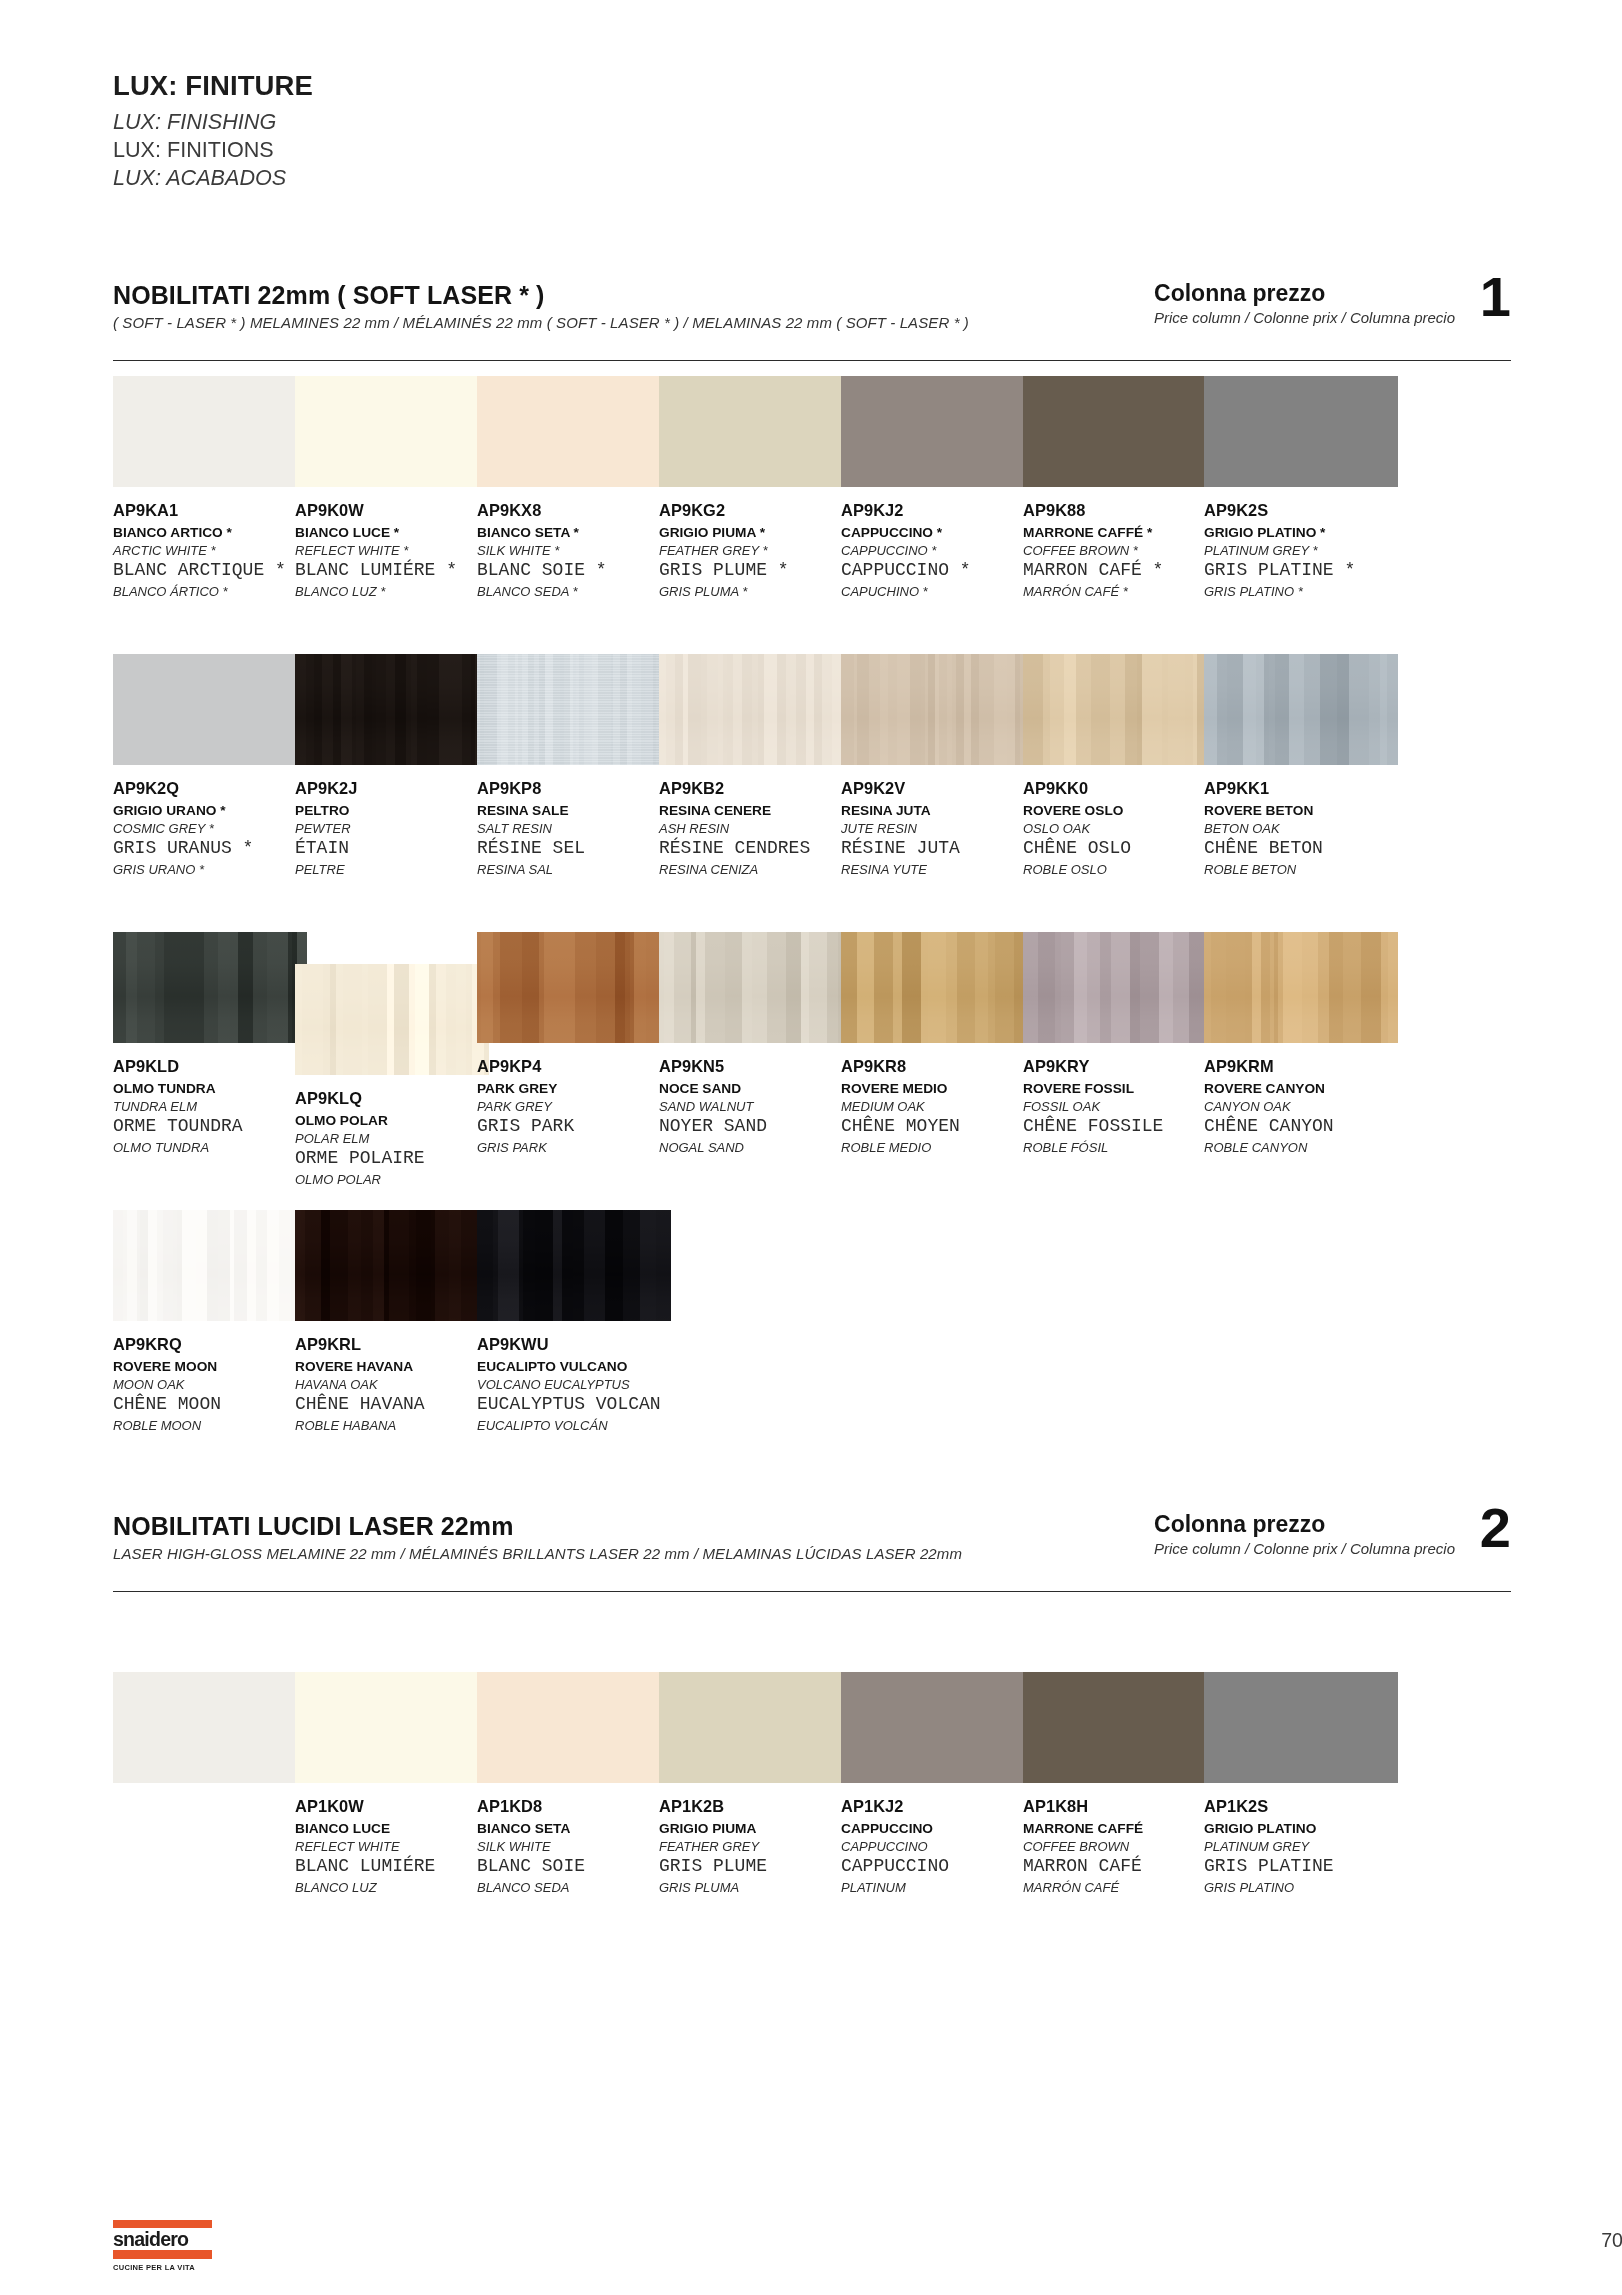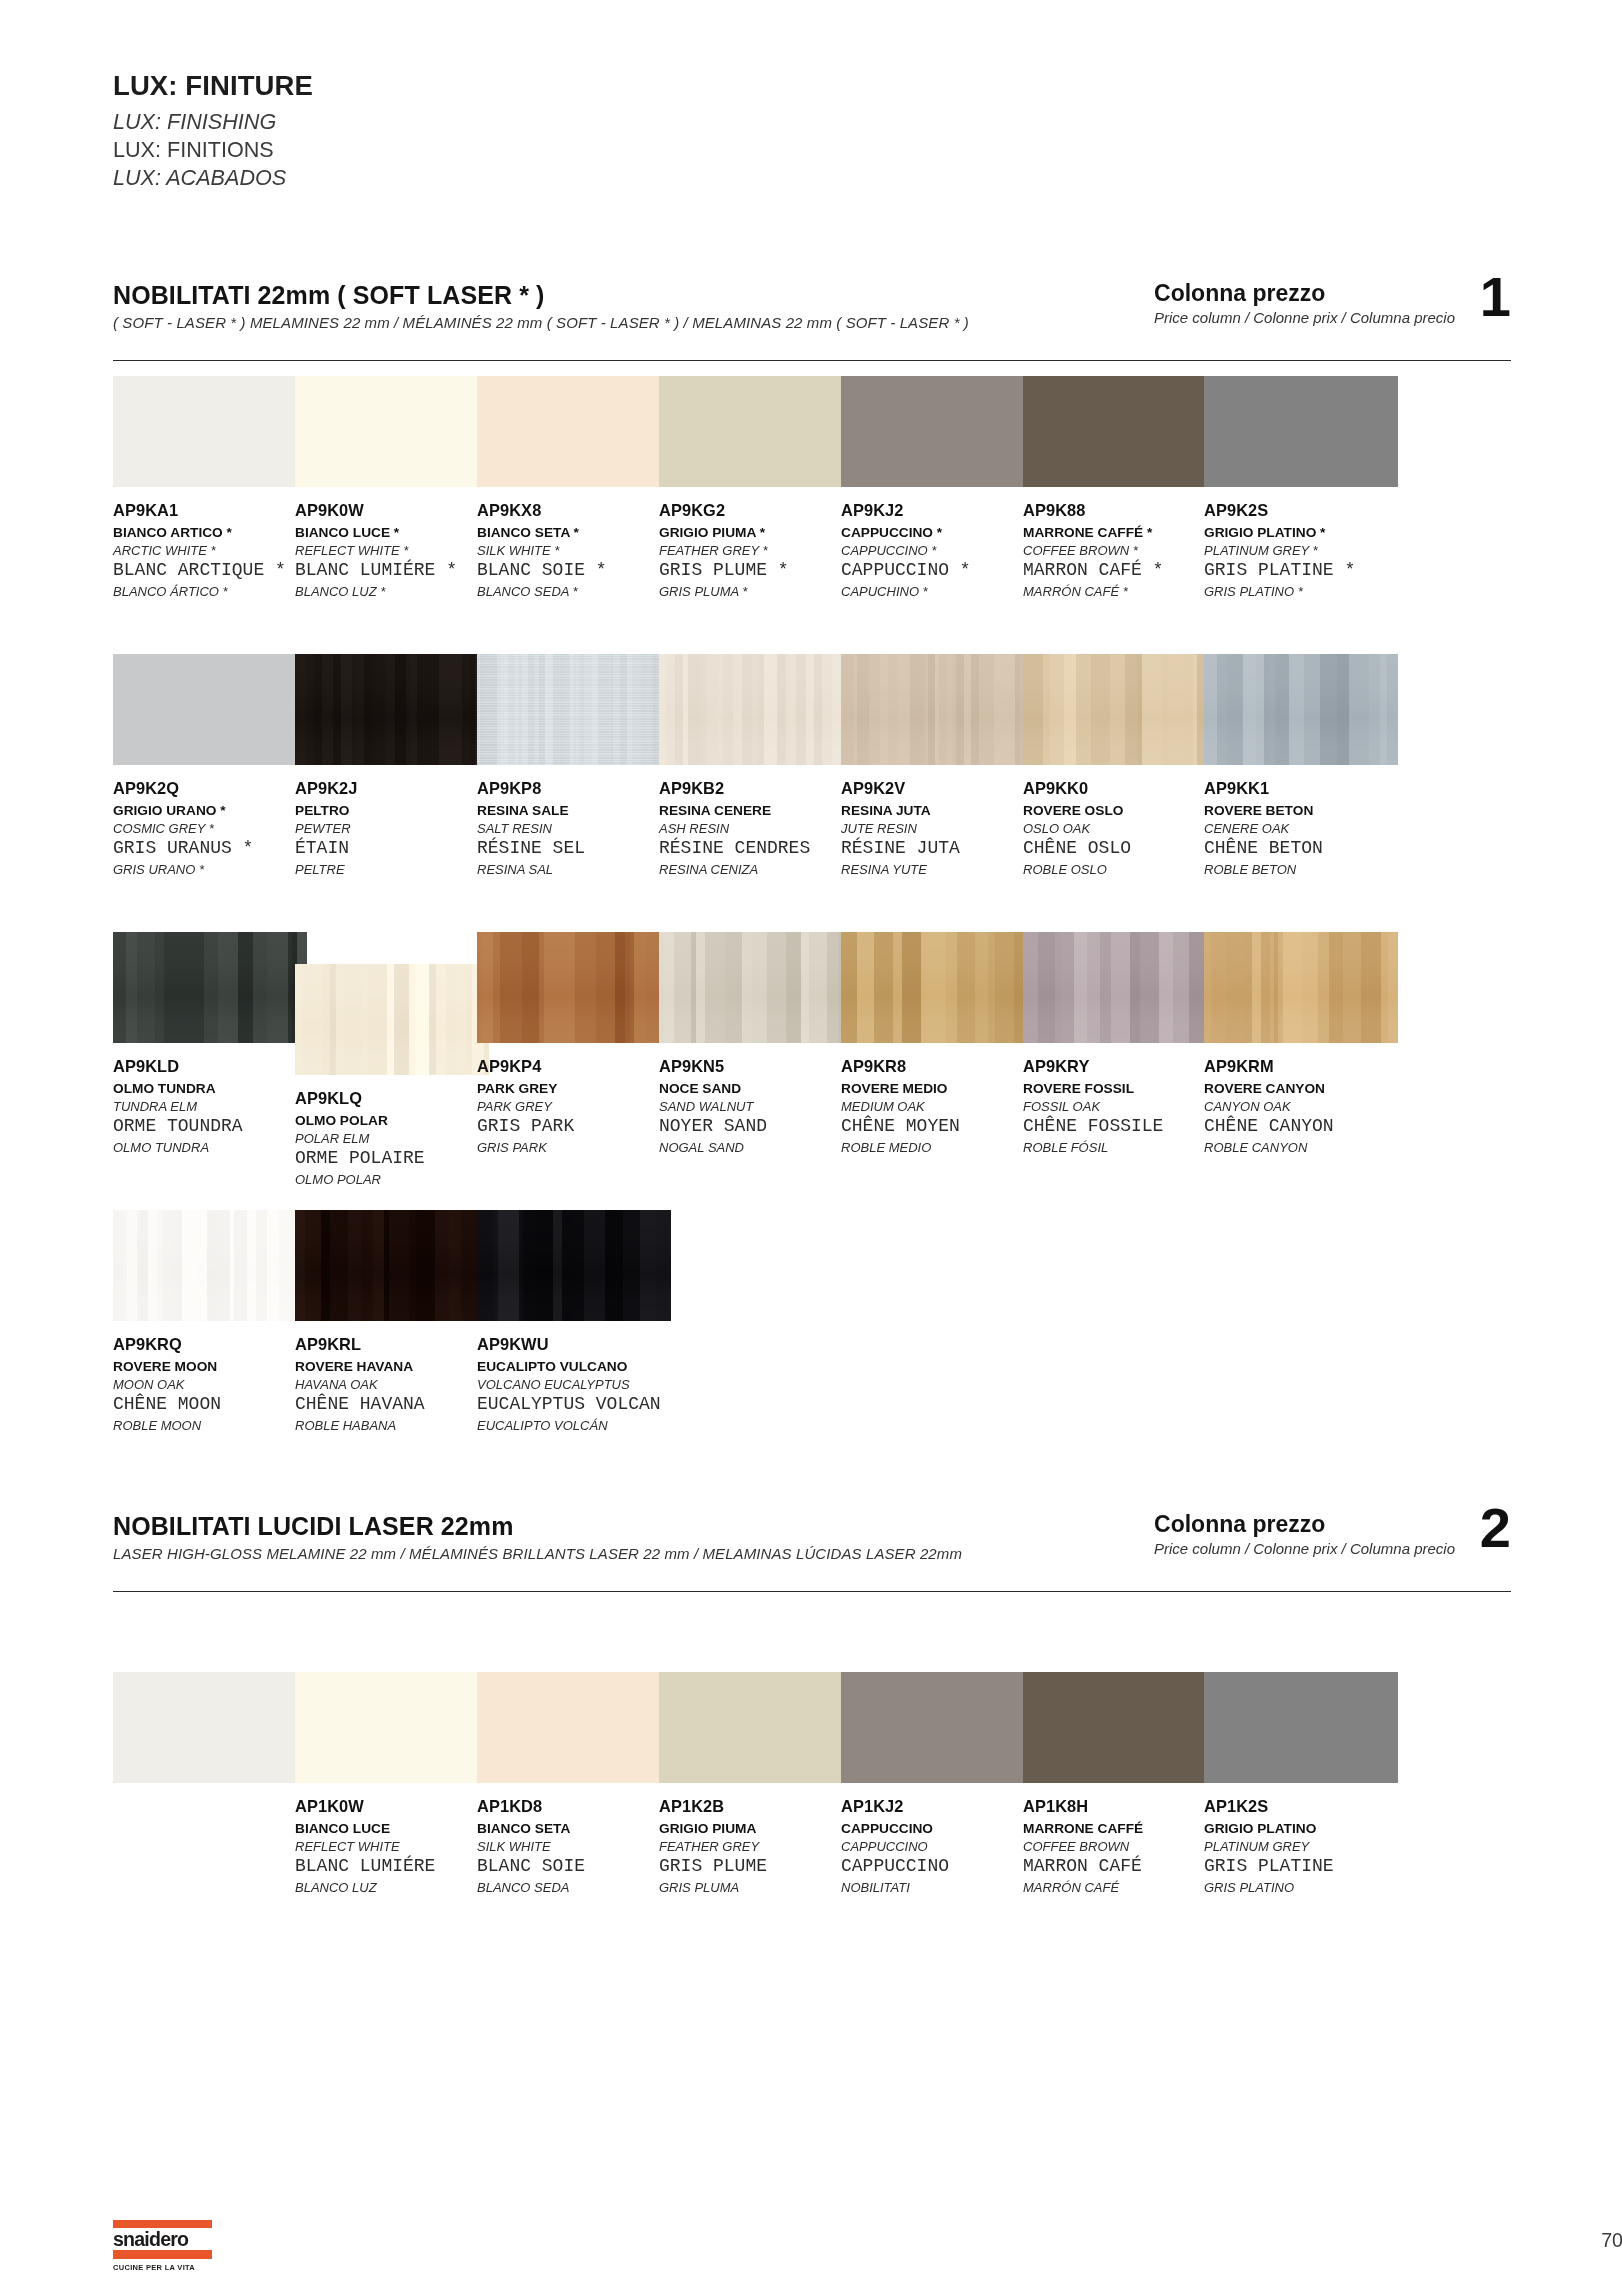--- a/index.html
+++ b/index.html
@@ -275,21 +275,21 @@
             <div class="n-es">ROBLE OSLO</div>
           </div>
         </div>
         <div class="cell" style="left: 1091px; top: 278px;">
           <div class="sw" style="background: rgb(154, 162, 168);">
             <div class="grain" style="background: linear-gradient(rgb(164, 172, 178) 0%, rgb(159, 167, 173) 28%, rgb(142, 150, 156) 58%, rgb(159, 167, 173) 80%, rgb(164, 172, 178) 100%), linear-gradient(90deg, rgb(171, 179, 185) 0%, rgb(171, 179, 185) 6.78%, rgb(156, 164, 170) 6.78%, rgb(156, 164, 170) 11.95%, rgb(153, 161, 167) 11.95%, rgb(153, 161, 167) 20.24%, rgb(176, 184, 190) 20.24%, rgb(176, 184, 190) 26.94%, rgb(172, 180, 186) 26.94%, rgb(172, 180, 186) 31.02%, rgb(150, 158, 164) 31.02%, rgb(150, 158, 164) 33.62%, rgb(152, 160, 166) 33.62%, rgb(152, 160, 166) 36.54%, rgb(147, 155, 161) 36.54%, rgb(147, 155, 161) 43.87%, rgb(170, 178, 184) 43.87%, rgb(170, 178, 184) 51.32%, rgb(160, 168, 174) 51.32%, rgb(160, 168, 174) 59.7%, rgb(142, 150, 156) 59.7%, rgb(142, 150, 156) 68.42%, rgb(137, 145, 151) 68.42%, rgb(137, 145, 151) 74.63%, rgb(160, 168, 174) 74.63%, rgb(160, 168, 174) 85.27%, rgb(165, 173, 179) 85.27%, rgb(165, 173, 179) 90.69%, rgb(172, 180, 186) 90.69%, rgb(172, 180, 186) 94.32%, rgb(165, 173, 179) 94.32%, rgb(165, 173, 179) 100%); background-blend-mode: soft-light, normal;"></div>
           </div>
           <div class="codes">
             <div class="code">AP9KK1</div>
             <div class="n-it">ROVERE BETON</div>
-            <div class="n-en">CENERE OAK</div>
+            <div class="n-en">BETON OAK</div>
             <div class="n-fr">CHÊNE BETON</div>
             <div class="n-es">ROBLE BETON</div>
           </div>
         </div>
         <div class="cell" style="left: 0px; top: 556px;">
           <div class="sw" style="background: rgb(74, 79, 76);">
             <div class="grain" style="background: linear-gradient(rgb(84, 89, 86) 0%, rgb(79, 84, 81) 28%, rgb(62, 67, 64) 58%, rgb(79, 84, 81) 80%, rgb(84, 89, 86) 100%), linear-gradient(90deg, rgb(78, 83, 80) 0%, rgb(78, 83, 80) 6.52%, rgb(92, 97, 94) 6.52%, rgb(92, 97, 94) 12.45%, rgb(84, 89, 86) 12.45%, rgb(84, 89, 86) 21.81%, rgb(77, 82, 79) 21.81%, rgb(77, 82, 79) 26.22%, rgb(67, 72, 69) 26.22%, rgb(67, 72, 69) 36.73%, rgb(67, 72, 69) 36.73%, rgb(67, 72, 69) 46.94%, rgb(81, 86, 83) 46.94%, rgb(81, 86, 83) 53.91%, rgb(89, 94, 91) 53.91%, rgb(89, 94, 91) 60.21%, rgb(88, 93, 90) 60.21%, rgb(88, 93, 90) 64.23%, rgb(59, 64, 61) 64.23%, rgb(59, 64, 61) 72.04%, rgb(83, 88, 85) 72.04%, rgb(83, 88, 85) 79.18%, rgb(88, 93, 90) 79.18%, rgb(88, 93, 90) 90.15%, rgb(59, 64, 61) 90.15%, rgb(59, 64, 61) 92.31%, rgb(52, 57, 54) 92.31%, rgb(52, 57, 54) 95.09%, rgb(91, 96, 93) 95.09%, rgb(91, 96, 93) 100%); background-blend-mode: soft-light, normal;"></div>
           </div>
           <div class="codes">
             <div class="code">AP9KLD</div>
@@ -456,21 +456,21 @@
             <div class="n-es">GRIS PLUMA</div>
           </div>
         </div>
         <div class="cell" style="left: 728px; top: 0px;">
           <div class="sw" style="background: rgb(145, 135, 129);"></div>
           <div class="codes">
             <div class="code">AP1KJ2</div>
             <div class="n-it">CAPPUCCINO</div>
             <div class="n-en">CAPPUCCINO</div>
             <div class="n-fr">CAPPUCCINO</div>
-            <div class="n-es">NOBILITATI</div>
+            <div class="n-es">PLATINUM</div>
           </div>
         </div>
         <div class="cell" style="left: 910px; top: 0px;">
           <div class="sw" style="background: rgb(103, 92, 78);"></div>
           <div class="codes">
             <div class="code">AP1K8H</div>
             <div class="n-it">MARRONE CAFFÉ</div>
             <div class="n-en">COFFEE BROWN</div>
             <div class="n-fr">MARRON CAFÉ</div>
             <div class="n-es">MARRÓN CAFÉ</div>

